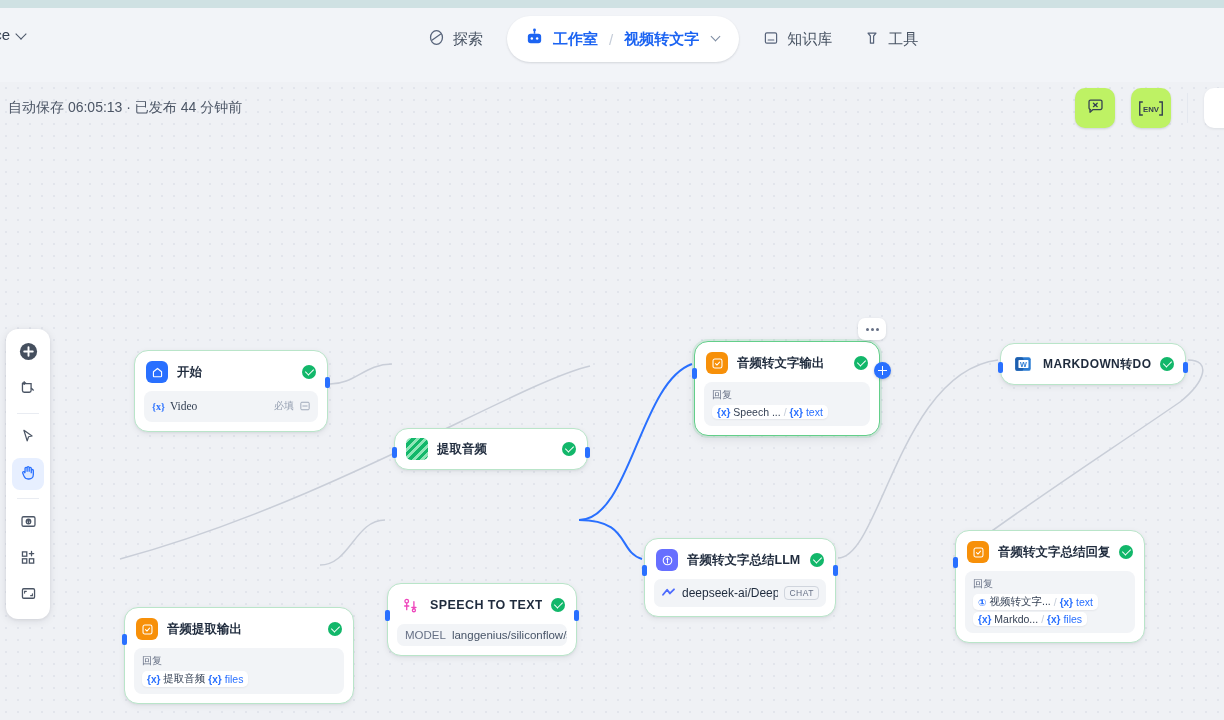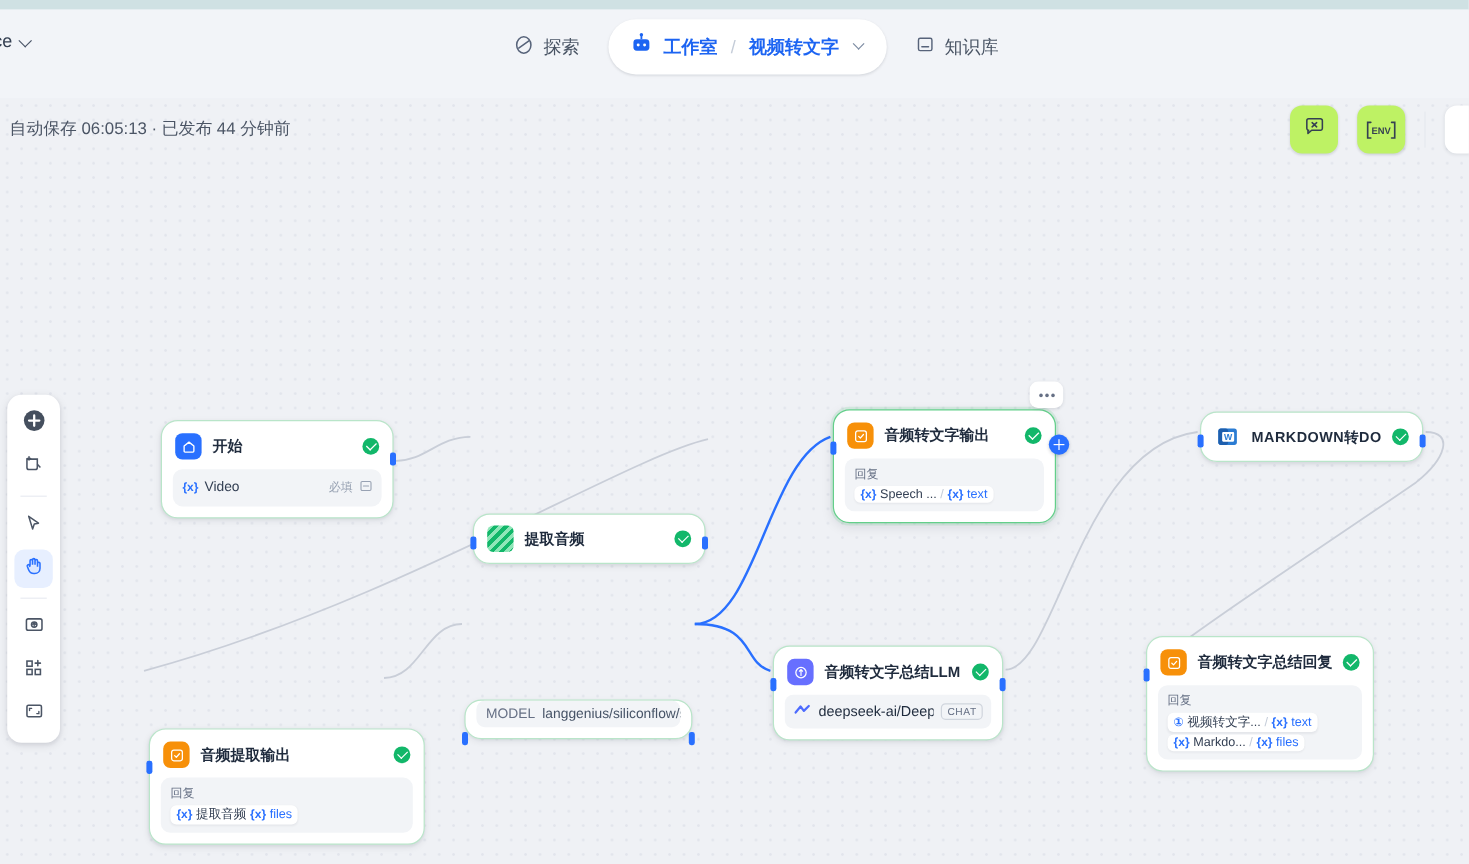--- a/index.html
+++ b/index.html
@@ -245,20 +245,28 @@
       <div class="nav-item">
         <span>
           <svg width="16" height="16" viewBox="0 0 20 20" fill="none">
             <rect x="3" y="3.5" width="14" height="13" rx="1.8" stroke="#57637a" stroke-width="1.5"></rect>
             <path d="M6.5 12.5h7" stroke="#57637a" stroke-width="1.5" stroke-linecap="round"></path>
           </svg>
         </span>
         <span>知识库</span>
       </div>
 
+      <div class="nav-item">
+        <span>
+          <svg width="16" height="16" viewBox="0 0 20 20" fill="none">
+            <path d="M5 4h10l-3 3.5v9h-4v-9L5 4z" stroke="#57637a" stroke-width="1.5" stroke-linejoin="round"></path>
+          </svg>
+        </span>
+        <span>工具</span>
+      </div>
 
     </div>
   </div>
 
   <div class="subbar"></div>
 
   <div class="canvas">
 
     <svg class="edges">
 
@@ -333,21 +341,21 @@
       <div class="lt-btn">
         <span>
           <svg width="19" height="19" viewBox="0 0 22 22" fill="none">
             <rect x="4" y="5.5" width="14" height="11" rx="1.5" stroke="#4b5565" stroke-width="1.5"></rect>
             <path d="M8.5 8.5h-2v2M13.5 13.5h2v-2" stroke="#4b5565" stroke-width="1.3" stroke-linecap="round"></path>
           </svg>
         </span>
       </div>
     </div>
 
-    <div class="node" style="left:134px; top:268px; width:194px;">
+    <div class="node" style="left:134px; top:268px; width:194px;font-family:Liberation Serif, serif;">
 
       <div class="port r"></div>
       <div class="node-head">
         <div class="node-ic ic-blue">
           <svg width="13" height="13" viewBox="0 0 16 16" fill="none">
             <path d="M3 7l5-4 5 4v5.2a1 1 0 01-1 1H4a1 1 0 01-1-1V7z" stroke="#fff" stroke-width="1.4" stroke-linejoin="round"></path>
           </svg>
         </div>
         <div class="node-title">开始</div>
         <div class="check"></div>
@@ -400,20 +408,32 @@
             <span class="xvar">{x}</span>
             <span class="blue">files</span>
           </span>
         </div>
       </div>
     </div>
 
     <div class="node" style="left:387px; top:501px; width:190px;">
       <div class="port l"></div>
       <div class="port r"></div>
+      <div class="node-head">
+        <div class="node-ic" style="background:transparent;">
+          <svg width="17" height="17" viewBox="0 0 18 18" fill="none">
+            <circle cx="5" cy="4.5" r="1.9" stroke="#ee46bc" stroke-width="1.4"></circle>
+            <path d="M5 6.4v7M2.8 9.5h4.4" stroke="#ee46bc" stroke-width="1.4" stroke-linecap="round"></path>
+            <path d="M12.6 5v8M10.4 11h4.4" stroke="#ee46bc" stroke-width="1.4" stroke-linecap="round"></path>
+            <circle cx="12.6" cy="14" r="1.6" stroke="#ee46bc" stroke-width="1.4"></circle>
+          </svg>
+        </div>
+        <div class="node-title caps">SPEECH TO TEXT</div>
+        <div class="check"></div>
+      </div>
       <div class="pill-field">
         <span style="color:#667085;">MODEL</span>
         <span>langgenius/siliconflow/sili...</span>
       </div>
     </div>
 
     <div class="dots-btn" style="left:858px; top:236px;">
       <i></i>
         <i></i>
         <i></i>

